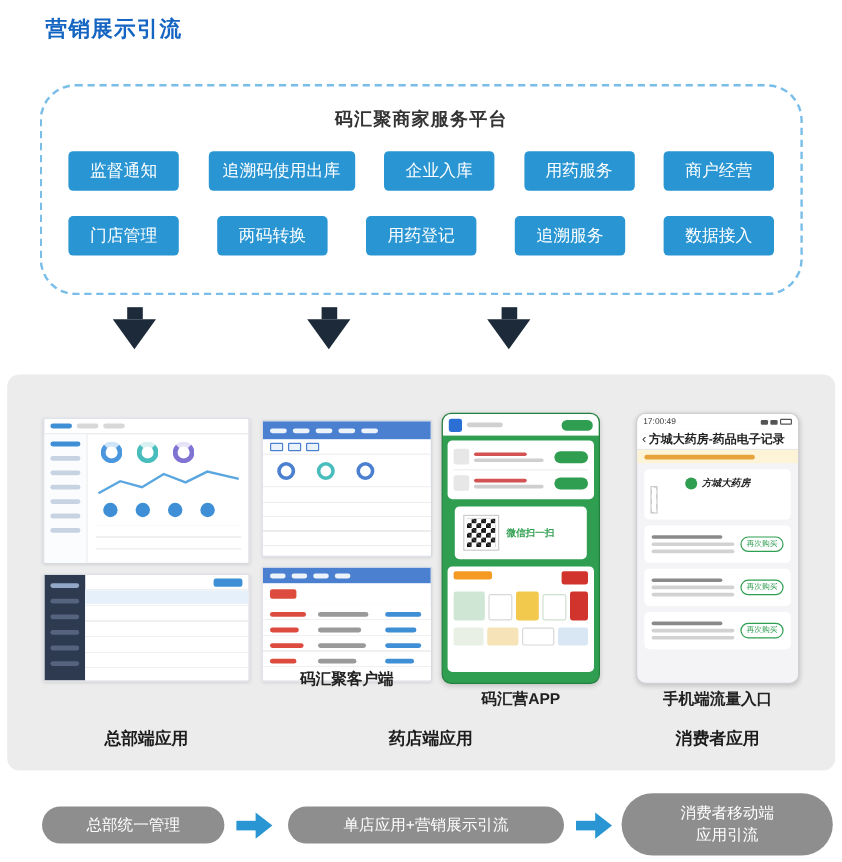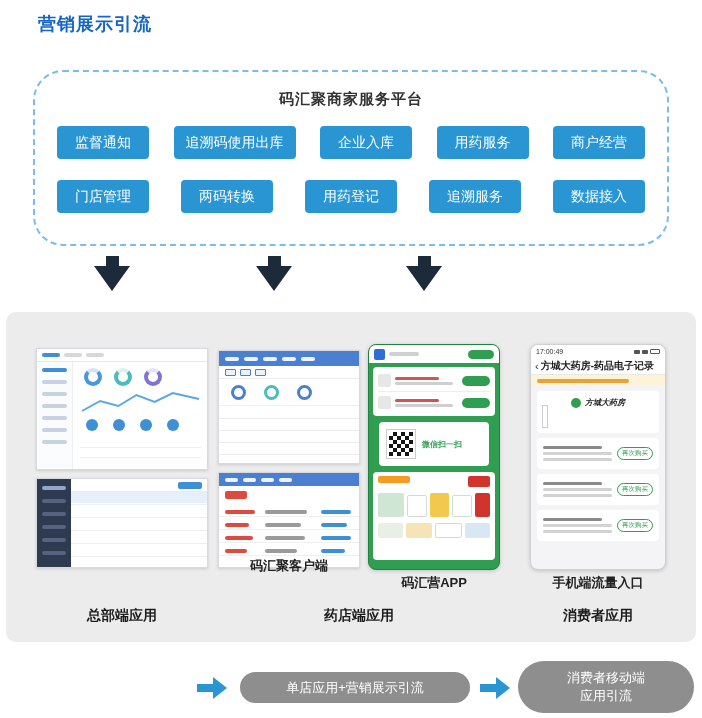--- a/index.html
+++ b/index.html
@@ -393,20 +393,21 @@
 
     <div class="caption cap-client">码汇聚客户端</div>
     <div class="caption cap-app">码汇营APP</div>
     <div class="caption cap-right">手机端流量入口</div>
 
     <div class="group-label grp-left">总部端应用</div>
     <div class="group-label grp-mid">药店端应用</div>
     <div class="group-label grp-right">消费者应用</div>
   </div>
 
+  <div class="flow-pill fp1">总部统一管理</div>
   <div class="flow-arrow fa1">
       <span class="stem"></span>
       <span class="head"></span>
     </div>
   <div class="flow-pill fp2">单店应用+营销展示引流</div>
   <div class="flow-arrow fa2">
       <span class="stem"></span>
       <span class="head"></span>
     </div>
   <div class="flow-pill fp3">

